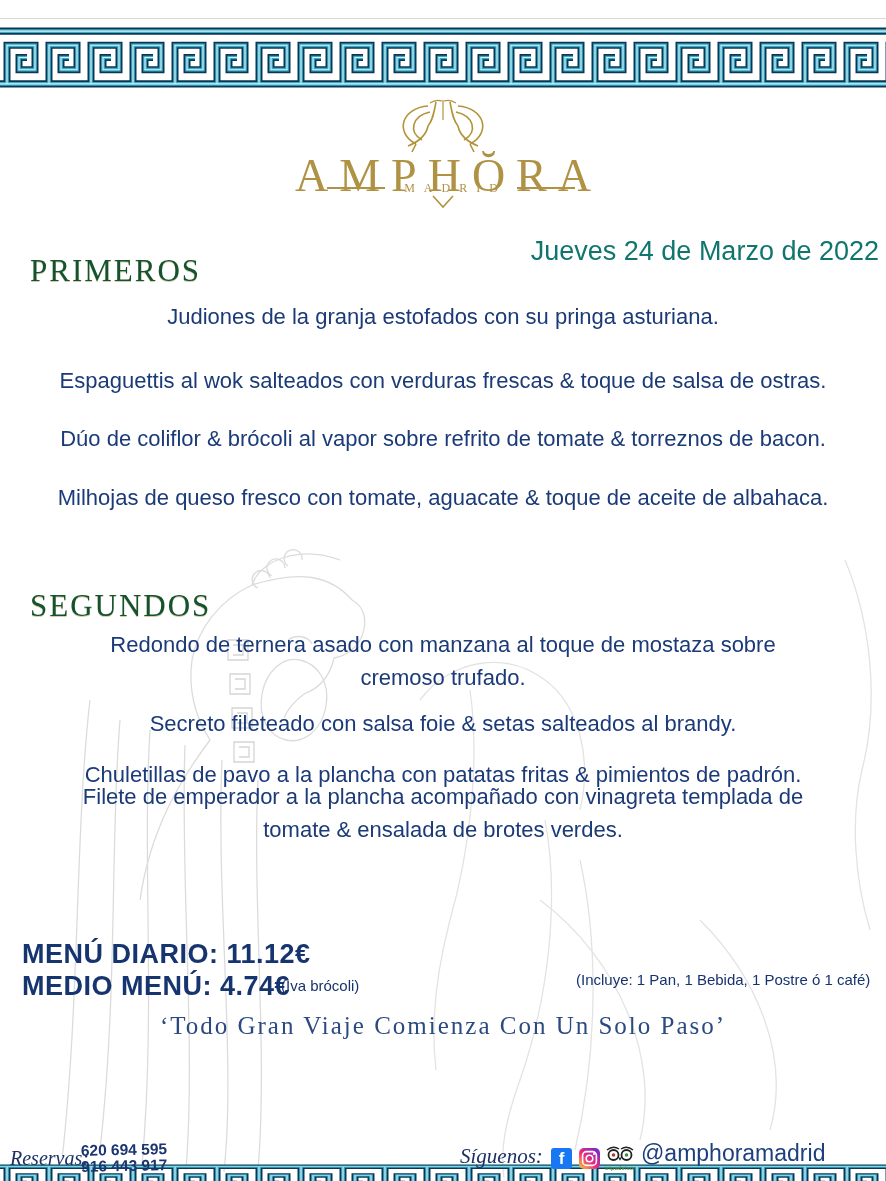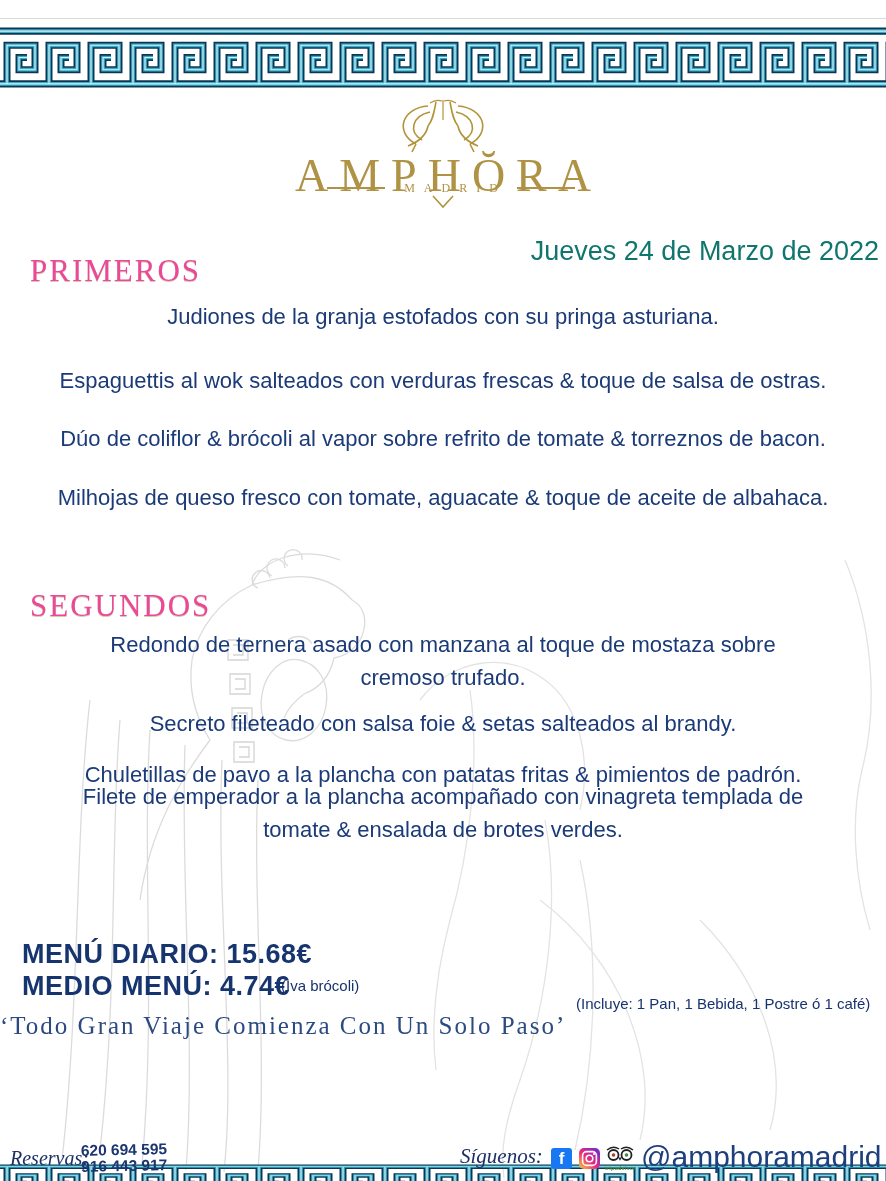--- a/index.html
+++ b/index.html
@@ -31,43 +31,43 @@
     text-indent:9px;color:#b09245;
   }
   .logo-v{position:absolute;top:195px;left:431px;}
 
   .date{
     position:absolute;top:236px;left:393px;width:486px;text-align:right;
     font-size:27px;color:#0f766e;
   }
   .section-title{
     position:absolute;left:30px;font-family:"Liberation Serif",serif;
-    font-size:31px;letter-spacing:2px;color:#ec4899;
+    font-size:31px;letter-spacing:2px;color:#14532d;
     text-shadow:0 1px 0 rgba(138,106,20,.35);
   }
   .title-primeros{top:253px;}
   .title-segundos{top:588px;}
 
   .menu-item{
     position:absolute;left:0;width:886px;text-align:center;
     font-size:22px;line-height:33px;color:#1b3a78;white-space:pre-line;
   }
   .p1{top:300px;} .p2{top:364px;} .p3{top:422px;} .p4{top:481px;}
   .s1{top:628px;} .s2{top:707px;} .s3{top:758px;} .s4{top:780px;}
 
   .price-line{
     position:absolute;left:22px;font-size:27px;font-weight:bold;
     color:#16356f;letter-spacing:.5px;
   }
   .price-1{top:939px;} .price-2{top:971px;}
   .vat-note{position:absolute;left:281px;top:977px;font-size:15px;color:#17336e;}
-  .includes-note{position:absolute;left:576px;top:971px;font-size:15px;color:#17336e;margin-top:24px;}
+  .includes-note{position:absolute;left:576px;top:971px;font-size:15px;color:#17336e;}
 
   .quote{
-    position:absolute;top:1012px;left:0;width:886px;
+    position:absolute;top:1012px;left:0;width:886px;text-align:center;
     font-family:"Liberation Serif",serif;font-size:25px;letter-spacing:2px;
     color:#2b4a80;
   }
 
   
   .reservas-label{
     position:absolute;left:10px;top:1147px;
     font-family:"Liberation Serif",serif;font-style:italic;
     font-size:20px;color:#1c2f66;
   }
@@ -85,21 +85,21 @@
     background:#1877f2;border-radius:3px;color:#fff;
     font-weight:bold;font-size:17px;line-height:21px;text-align:center;
   }
   .ig-icon{position:absolute;left:579px;top:1148px;}
   .trip-icon{position:absolute;left:605px;top:1146px;text-align:center;}
   .trip-label{
     display:block;font-size:5.5px;font-weight:bold;color:#4a8f3f;
     letter-spacing:.2px;margin-top:-1px;
   }
   .handle{
-    position:absolute;left:641px;top:1140px;font-size:30px;color:#1d3f7e;
+    position:absolute;left:641px;top:1140px;font-size:23px;color:#1d3f7e;
   }
 </style>
 </head>
 <body>
 
 <div class="page">
 
   <svg class="watermark" viewBox="0 0 886 1181" fill="none" stroke="#d8d8d8" stroke-width="1.3" opacity="0.9">
     <path d="M340,560 C300,545 260,560 252,585 C300,570 330,575 352,600"></path>
     <path d="M258,588 a9,9 0 1 1 12,-10 M272,576 a9,9 0 1 1 13,-8 M288,566 a9,9 0 1 1 14,-6"></path>
@@ -173,21 +173,21 @@
   <div class="menu-item p4 fg">Milhojas de queso fresco con tomate, aguacate &amp; toque de aceite de albahaca.</div>
 
   <div class="section-title title-segundos fg">SEGUNDOS</div>
   <div class="menu-item s1 fg">Redondo de ternera asado con manzana al toque de mostaza sobre
 cremoso trufado.</div>
   <div class="menu-item s3 fg">Chuletillas de pavo a la plancha con patatas fritas &amp; pimientos de padrón.</div>
   <div class="menu-item s2 fg">Secreto fileteado con salsa foie &amp; setas salteados al brandy.</div>
   <div class="menu-item s4 fg">Filete de emperador a la plancha acompañado con vinagreta templada de
 tomate &amp; ensalada de brotes verdes.</div>
 
-  <div class="price-line price-1 fg">MENÚ DIARIO: 15.68€</div>
+  <div class="price-line price-1 fg">MENÚ DIARIO: 11.12€</div>
   <div class="price-line price-2 fg">MEDIO MENÚ: 4.74€</div>
   <div class="vat-note fg">(Iva brócoli)</div>
   <div class="includes-note fg">(Incluye: 1 Pan, 1 Bebida, 1 Postre ó 1 café)</div>
 
   <div class="quote fg">‘Todo Gran Viaje Comienza Con Un Solo Paso’</div>
 
   <svg class="band band-bottom fg" viewBox="0 0 886 64" preserveAspectRatio="none">
     <defs>
       <pattern id="meanderB" width="42" height="64" patternUnits="userSpaceOnUse">
         <path d="M0,6 H42 M0,58 H42 M7,58 V20 H35 V44 H19 V32 H27" fill="none" stroke="#0e3554" stroke-width="7"></path>

